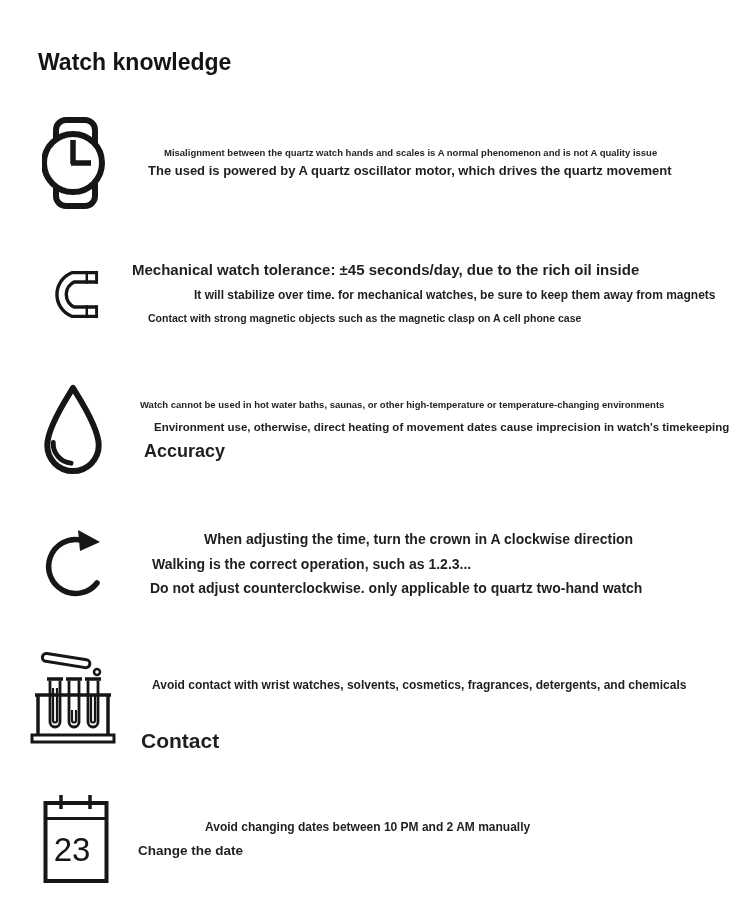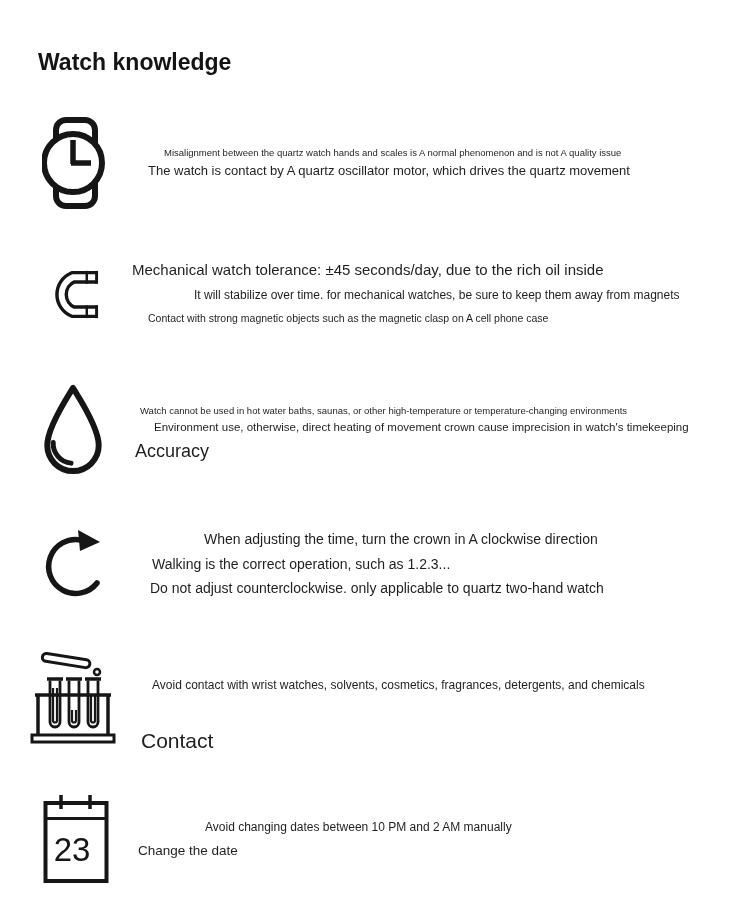--- a/index.html
+++ b/index.html
@@ -12,41 +12,41 @@
     overflow:hidden;
     border-radius:26px;
   }
   .page-title {
     position:absolute; left:38px; top:34px;
     font-size:23px; font-weight:700; color:#141414;
     white-space:nowrap;
   }
   .ln {
     position:absolute;
-    font-weight:400;
+    font-weight:700;
     white-space:nowrap;
     color:#1f1f1f;
   }
   .icon { position:absolute; display:block; }
   .icon svg { display:block; width:100%; height:100%; }
   .stroke { stroke:#161616; fill:none; }
   
   .s1-icon { left:42px; top:116px; width:64px; height:94px; }
   .s1l1 { left:164px; top:147px; font-size:9.5px; }
   .s1l2 { left:148px; top:163px; font-size:13px; }
   
   .s2-icon { left:42px; top:266px; width:62px; height:57px; }
   .s2l1 { left:132px; top:261px; font-size:15px; }
   .s2l2 { left:157px; top:288px; font-size:12px;padding-left:37px; }
   .s2l3 { left:148px; top:312px; font-size:10.5px; }
   
   .s3-icon { left:40px; top:383px; width:66px; height:95px; }
-  .s3l1 { left:140px; top:399px; font-size:9.5px;margin-top:6px; }
+  .s3l1 { left:140px; top:399px; font-size:9.5px; }
   .s3l2 { left:154px; top:421px; font-size:11.5px; }
-  .s3l3 { left:135px; top:441px; font-size:18px; }
+  .s3l3 { left:144px; top:441px; font-size:18px; }
   
   .s4-icon { left:42px; top:527px; width:66px; height:74px; }
   .s4l1 { left:204px; top:531px; font-size:14px; }
   .s4l2 { left:152px; top:556px; font-size:14px; }
   .s4l3 { left:150px; top:580px; font-size:14px; }
   
   .s5-icon { left:30px; top:646px; width:86px; height:100px; }
   .s5l1 { left:152px; top:678px; font-size:12px; }
   .s5l2 { left:141px; top:695px; font-size:21px;margin-top:34px; }
   
@@ -68,21 +68,21 @@
   <section>
     <span class="icon s1-icon">
       <svg viewBox="0 0 64 94" xmlns="http://www.w3.org/2000/svg">
         <rect class="stroke" x="14" y="4" width="39" height="86" rx="10" stroke-width="6" fill="#ffffff"></rect>
         <circle cx="31" cy="47" r="29" stroke="#161616" stroke-width="6" fill="#ffffff"></circle>
         <line x1="31" y1="48" x2="31" y2="24" stroke="#161616" stroke-width="5.5"></line>
         <line x1="29" y1="47" x2="49" y2="47" stroke="#161616" stroke-width="5.5"></line>
       </svg>
     </span>
     <div class="ln s1l1">Misalignment between the quartz watch hands and scales is A normal phenomenon and is not A quality issue</div>
-    <div class="ln s1l2">The watch is contact by A quartz oscillator motor, which drives the quartz movement</div>
+    <div class="ln s1l2">The used is powered by A quartz oscillator motor, which drives the quartz movement</div>
   </section>
 
   <section>
     <span class="icon s2-icon">
       <svg viewBox="0 0 62 58" xmlns="http://www.w3.org/2000/svg">
         <path d="M56 11.5 H31 A19 19 0 0 0 31 46.5 H56" stroke="#161616" stroke-width="13" fill="none"></path>
         <path d="M56 11.5 H31 A19 19 0 0 0 31 46.5 H56" stroke="#ffffff" stroke-width="6" fill="none"></path>
         <line x1="55" y1="5" x2="55" y2="18" stroke="#161616" stroke-width="3"></line>
         <line x1="55" y1="40" x2="55" y2="53" stroke="#161616" stroke-width="3"></line>
         <line x1="45" y1="5" x2="45" y2="18" stroke="#161616" stroke-width="2.5"></line>
@@ -95,21 +95,21 @@
   </section>
 
   <section>
     <span class="icon s3-icon">
       <svg viewBox="0 0 66 96" xmlns="http://www.w3.org/2000/svg">
         <path class="stroke" d="M33 5 C 29 12, 7 44, 7 63 A 26 26 0 0 0 59 63 C 59 44, 37 12, 33 5 Z" stroke-width="6" stroke-linejoin="round"></path>
         <path class="stroke" d="M13 60 A 20 20 0 0 0 31 81" stroke-width="5" stroke-linecap="round"></path>
       </svg>
     </span>
     <div class="ln s3l1">Watch cannot be used in hot water baths, saunas, or other high-temperature or temperature-changing environments</div>
-    <div class="ln s3l2">Environment use, otherwise, direct heating of movement crown cause imprecision in watch's timekeeping</div>
+    <div class="ln s3l2">Environment use, otherwise, direct heating of movement dates cause imprecision in watch's timekeeping</div>
     <div class="ln s3l3">Accuracy</div>
   </section>
 
   <section>
     <span class="icon s4-icon">
       <svg viewBox="0 0 66 74" xmlns="http://www.w3.org/2000/svg">
         <path class="stroke" d="M39 13 A27 27 0 1 0 55 56" stroke-width="5.5" stroke-linecap="round"></path>
         <polygon points="36,3 58,15 38,24" fill="#161616"></polygon>
       </svg>
     </span>

